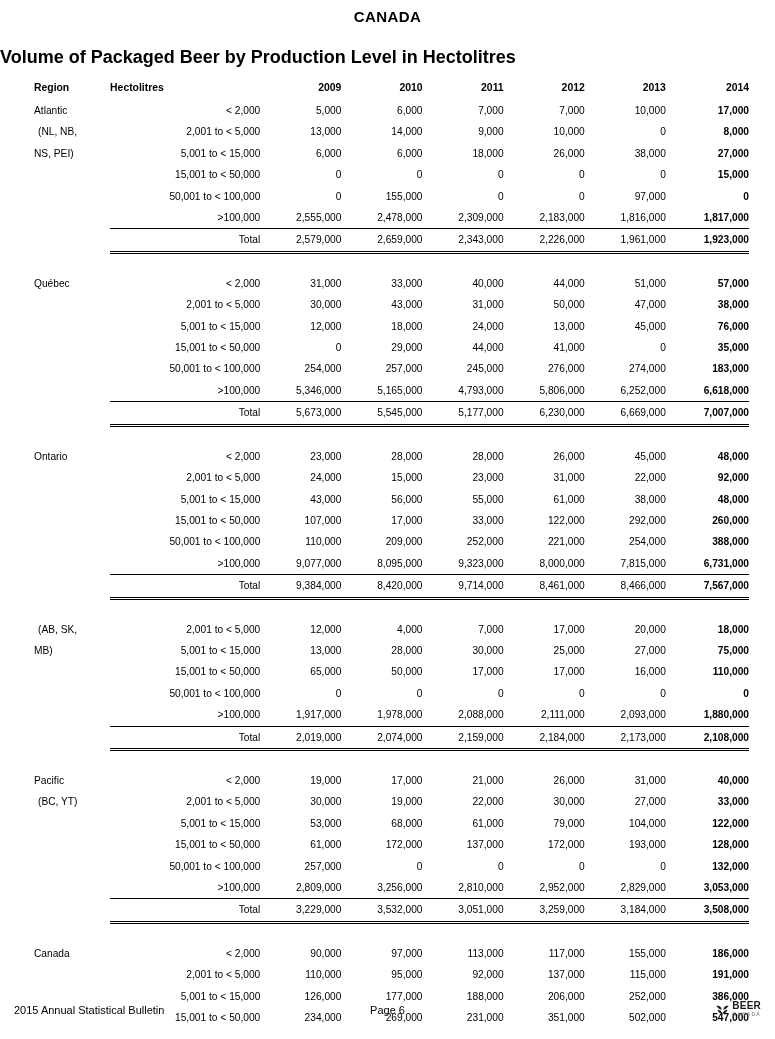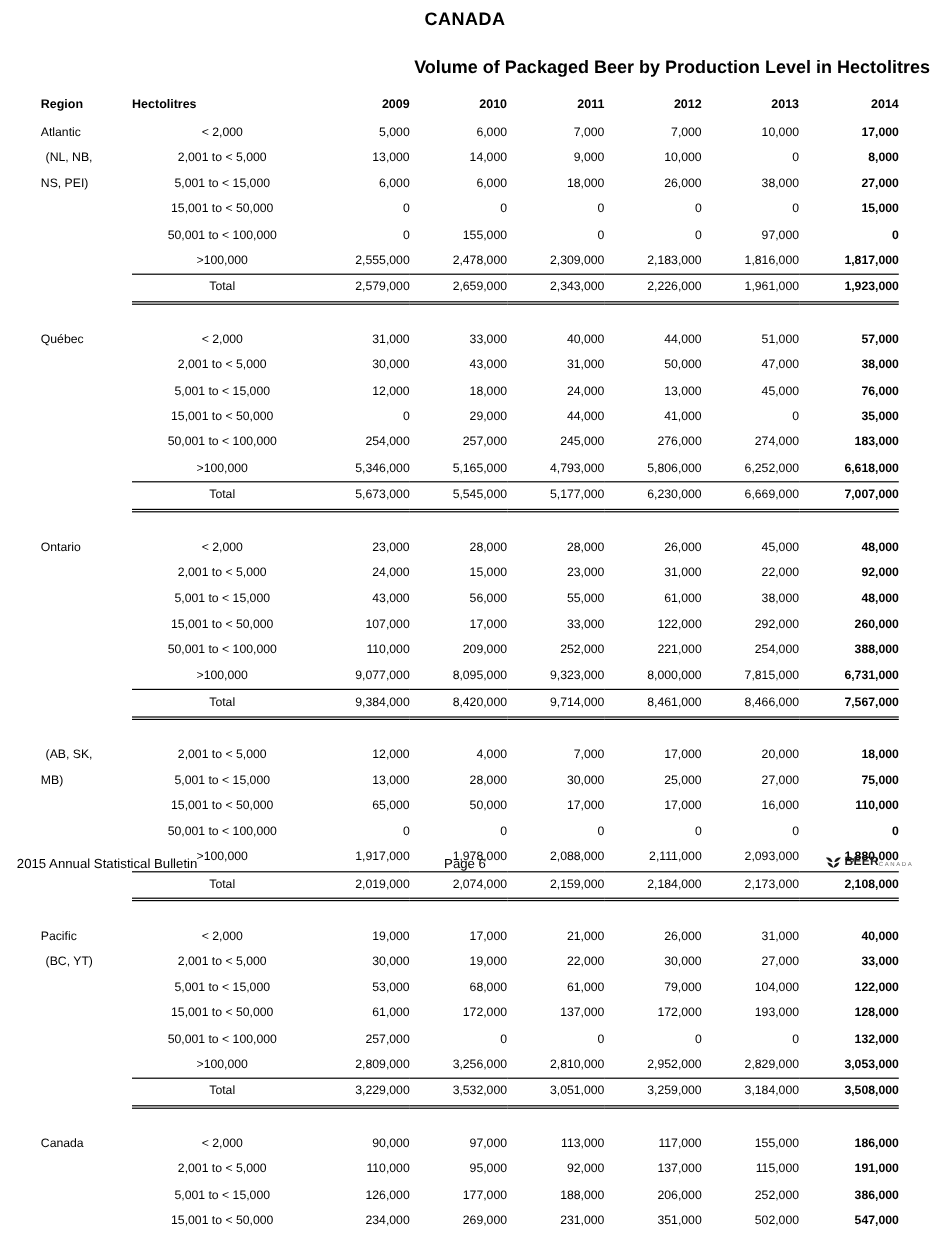--- a/index.html
+++ b/index.html
@@ -13,37 +13,37 @@
     height: 1039px;
     position: relative;
     font-family: "Liberation Sans", sans-serif;
     color: #000000;
     overflow: hidden;
   }
 
   .page {
     position: relative;
     width: 775px;
-    height: 749px;
+    height: 1039px;
     padding: 0;
   }
 
   
   .doc-title {
     text-align: center;
     font-size: 15px;
     font-weight: bold;
     letter-spacing: 0.4px;
     margin: 0;
     padding-top: 8px;
     line-height: 18px;
   }
   .doc-subtitle {
-    text-align: right;
-    font-size: 15px;
+    text-align: left;
+    font-size: 18px;
     font-weight: bold;
     margin: 0;
     padding-top: 23px;
     line-height: 16px;
   }
 
   
   table.beer {
     border-collapse: collapse;
     width: 715px;
@@ -79,21 +79,21 @@
 
   
   tr.drow td { height: 21.4px; line-height: 21.4px; }
   td.region {
     text-align: left;
     padding-left: 1px;
     white-space: nowrap;
   }
   td.region.indent { padding-left: 4px; }
   td.label {
-    text-align: center;
+    text-align: right;
     padding-left: 3px;
     white-space: nowrap;
   }
   td.num {
     text-align: right;
     padding-right: 10px;
     white-space: nowrap;
   }
   td.num.last { font-weight: bold; }
 
@@ -142,23 +142,22 @@
     align-items: center;
     gap: 2px;
   }
   .footer .f-logo .mark {
     width: 15px;
     height: 15px;
     display: block;
   }
   .footer .f-logo .wordmark {
     display: flex;
-    flex-direction: row;
+    flex-direction: column;
     line-height: 1;
-    align-items: flex-end;
   }
   .footer .f-logo .wm-top {
     font-size: 10px;
     font-weight: bold;
     letter-spacing: 0.2px;
     color: #1a1a1a;
   }
   .footer .f-logo .wm-bot {
     font-size: 5px;
     letter-spacing: 1.3px;

